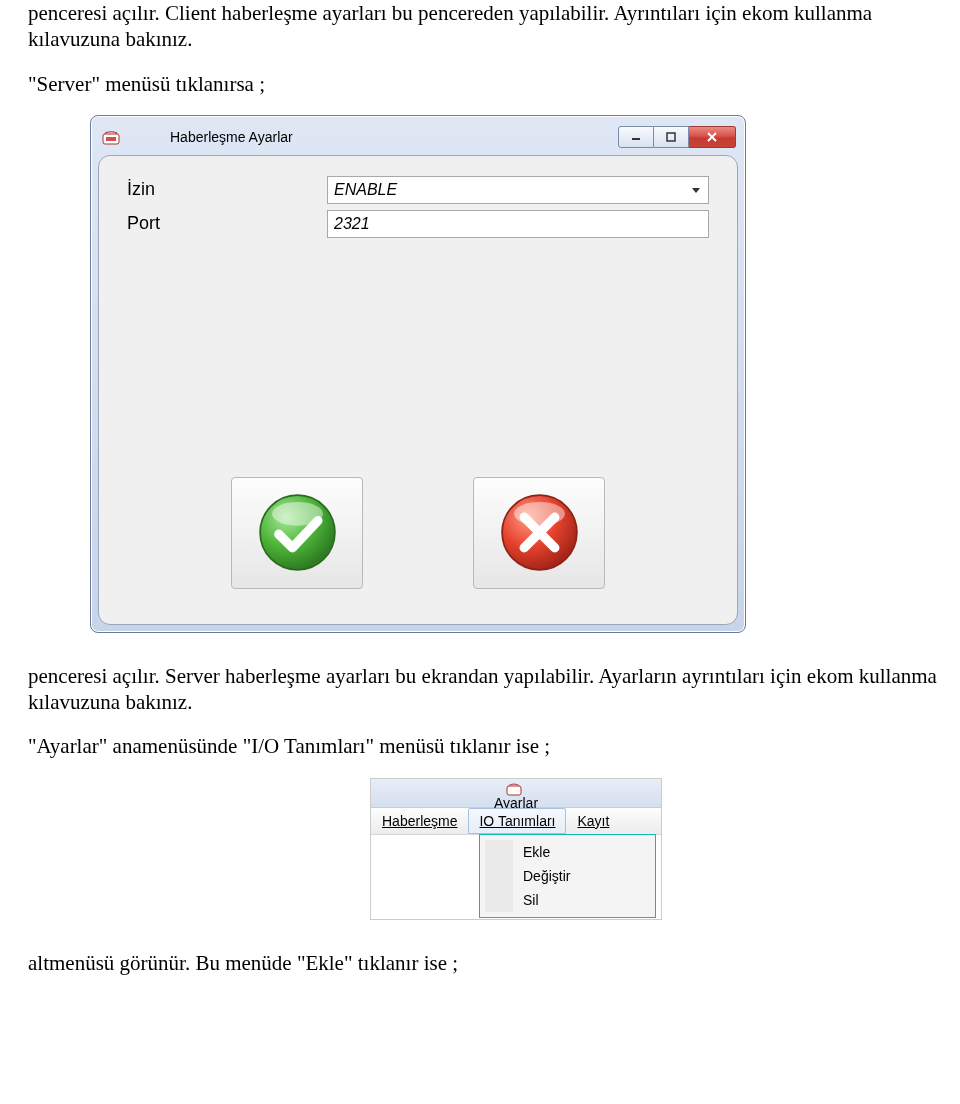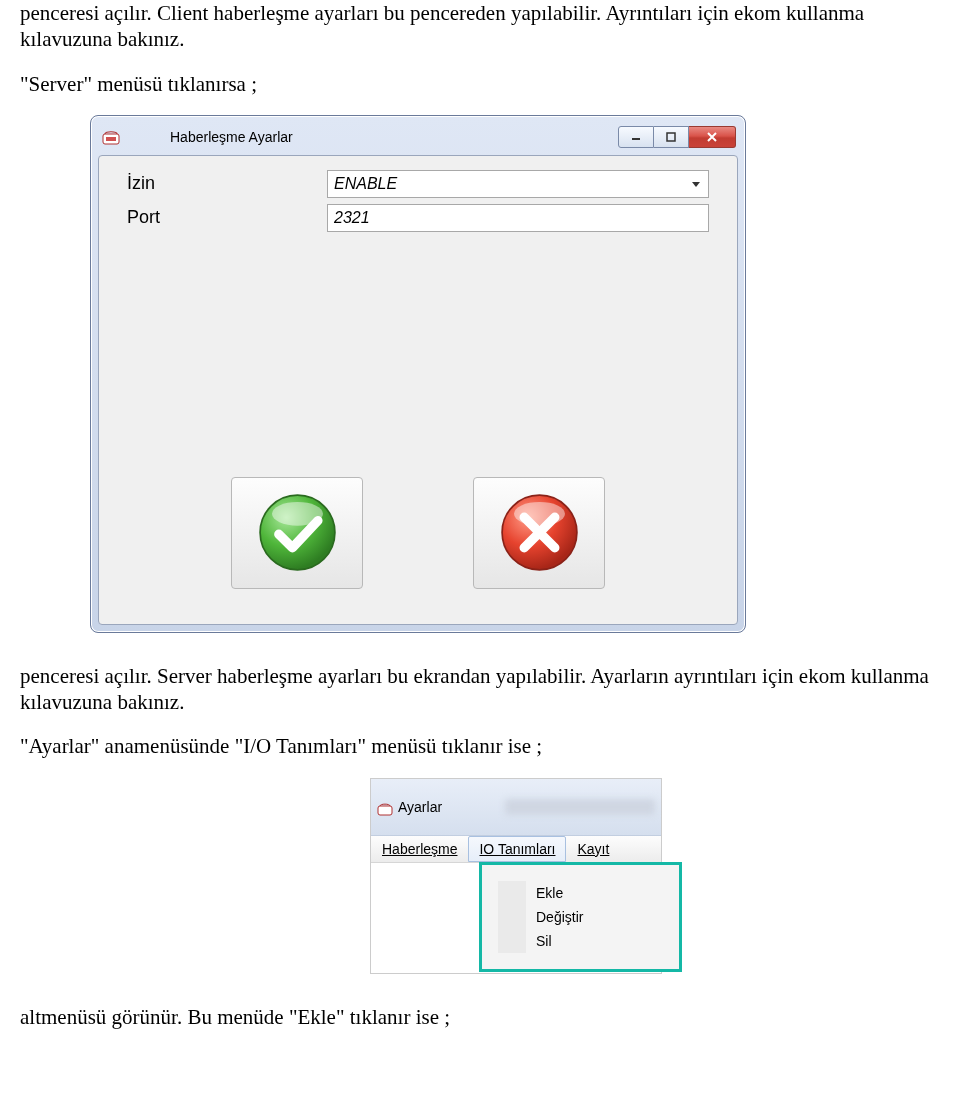--- a/index.html
+++ b/index.html
@@ -8,21 +8,21 @@
     width: 960px;
     font-family: "Times New Roman", serif;
     font-size: 21px;
     color: #000;
     background: #fff;
   }
   .page {
     padding: 0 20px 20px 20px;
   }
   .para {
-    margin: 0 0 18px 0;
+    margin: 0 0 18px 8px;
     line-height: 1.25;
   }
   .win7-frame {
     width: 640px;
     margin: 10px 0 30px 70px;
     border: 1px solid #6a7a9a;
     border-radius: 8px;
     background: linear-gradient(#dfe7f5, #c8d4e8);
     padding: 7px;
     position: relative;
@@ -68,24 +68,24 @@
   .win-btn.close {
     width: 46px;
     border-top-right-radius: 3px;
     border-bottom-right-radius: 3px;
     background: linear-gradient(#e98a83 0%, #d9534a 45%, #c23c32 55%, #c94238 100%);
     border-color: #9a3a32;
   }
   .client-area {
     background: #f0f0f0;
     border: 1px solid #9aa6bc;
-    border-radius: 4px;
+    border-radius: 12px;
     height: 470px;
     position: relative;
-    padding: 14px 28px;
+    padding: 20px 28px;
     box-sizing: border-box;
   }
   .form-row {
     display: flex;
     align-items: center;
     margin-bottom: 6px;
   }
   .form-label {
     width: 200px;
     font-size: 18px;
@@ -143,21 +143,22 @@
     font-family: "Segoe UI", Tahoma, sans-serif;
     border: 1px solid #ccc;
     background: #fff;
   }
   .menu-titlebar {
     background: linear-gradient(#e8eef8, #d5dfee);
     border-bottom: 1px solid #c2cee0;
     height: 28px;
     display: flex;
     align-items: center;
-    padding: 14px 6px;
+    padding: 0 6px;
+    flex-direction: column;
   }
   .menu-title-icon {
     width: 16px;
     height: 16px;
     margin-right: 5px;
   }
   .menu-title-text {
     font-size: 14px;
     color: #000;
     flex: 1;
@@ -189,23 +190,23 @@
   .menu-item.open {
     background: linear-gradient(#f5f8fd, #e6eef9);
     border-color: #a8c0e0;
     border-radius: 2px 2px 0 0;
   }
   .dropdown {
     position: relative;
     left: 108px;
     top: -1px;
     width: 165px;
-    border: 3px solid #14b8a6;
+    border: 1px solid #14b8a6;
     background: #f4f4f4;
-    padding: 16px;
+    padding: 5px;
   }
   .dropdown-inner {
     border-left: 28px solid #eaeaea;
   }
   .dd-item {
     font-size: 14px;
     padding: 4px 10px;
     color: #000;
   }
 </style>

